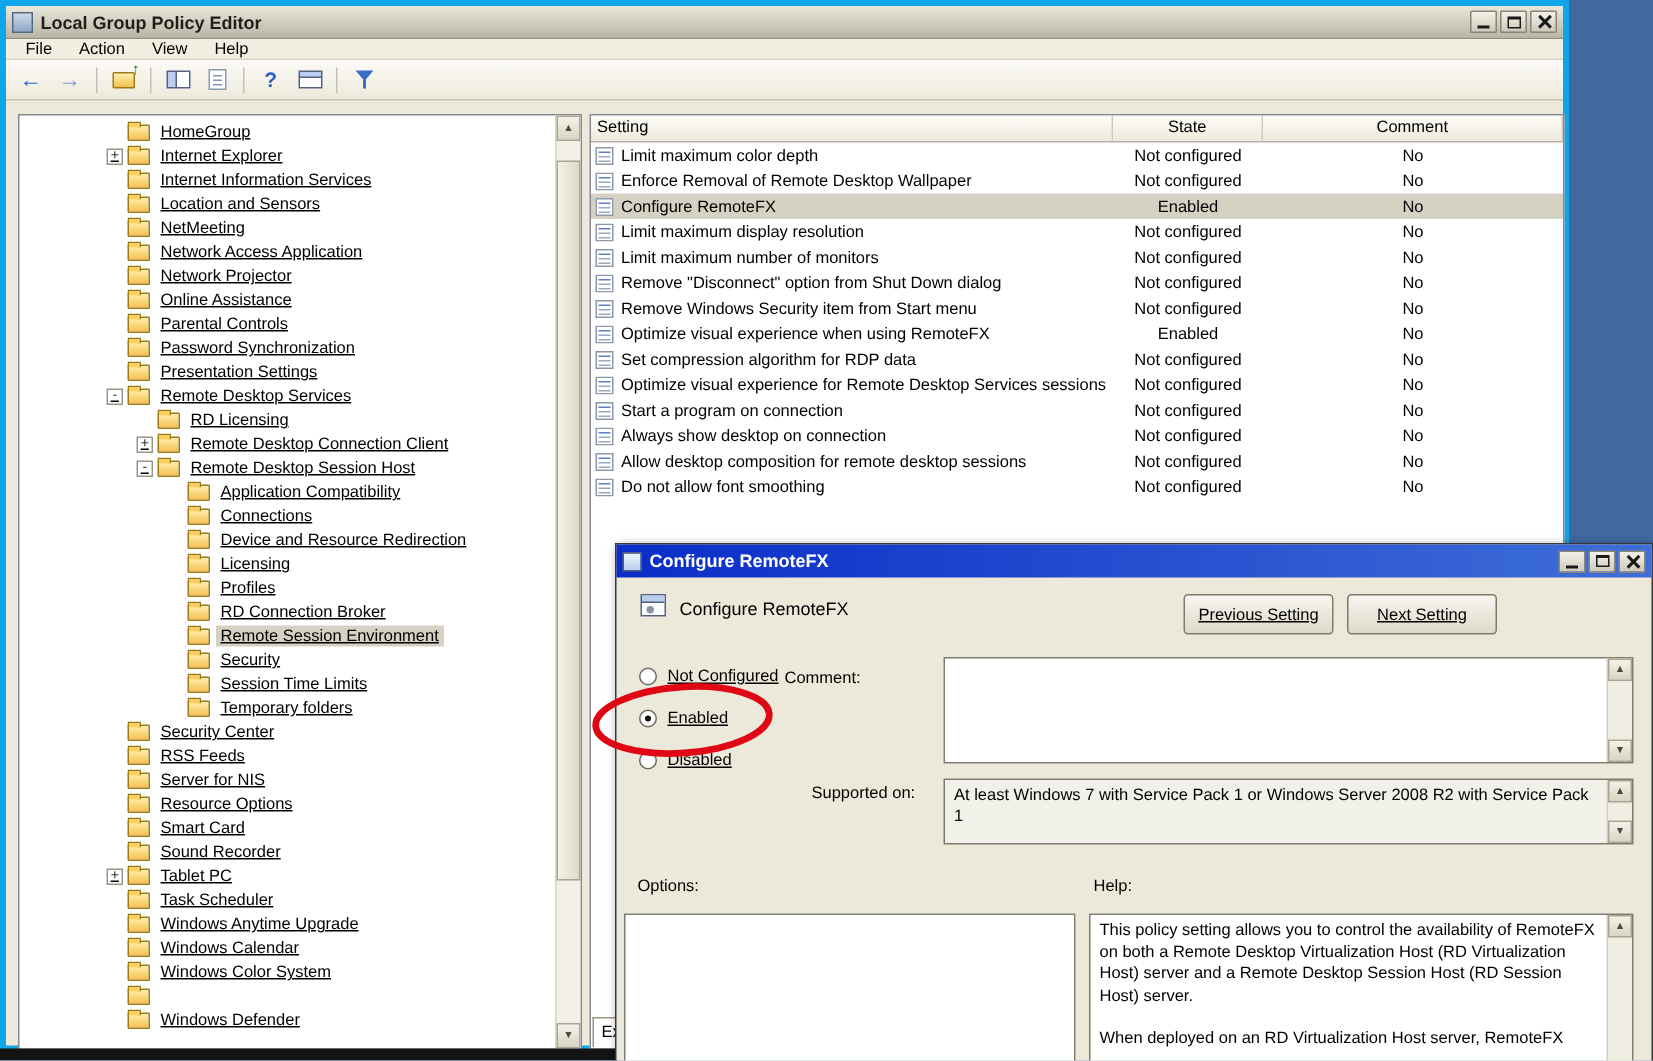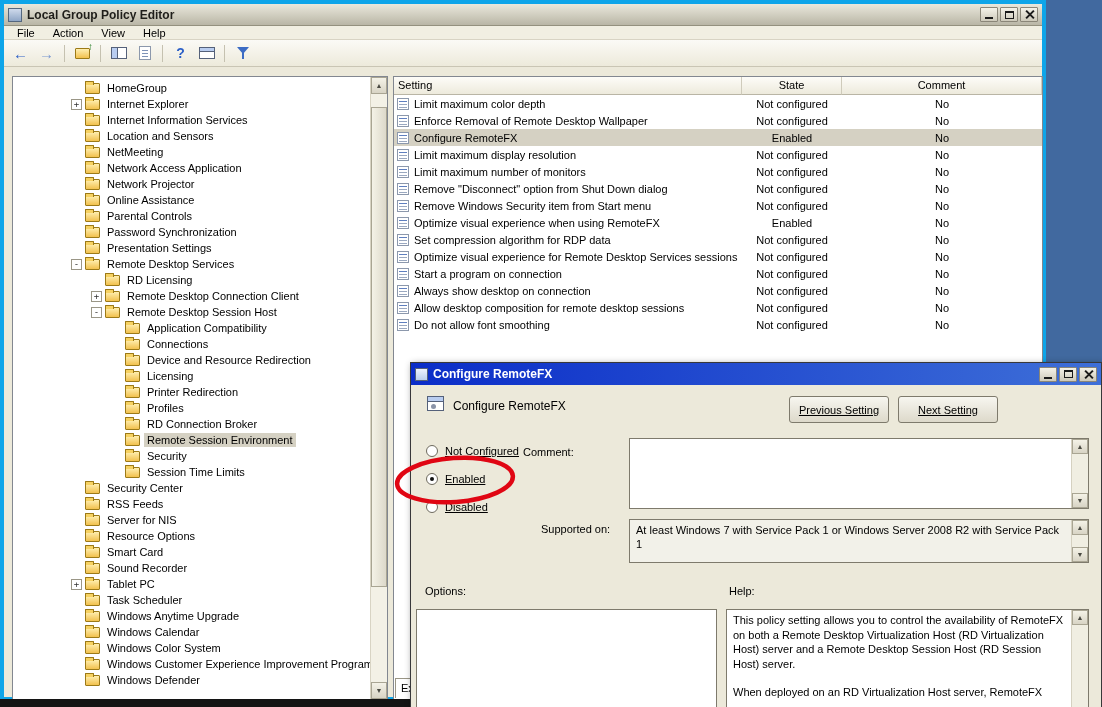--- a/index.html
+++ b/index.html
@@ -57,21 +57,21 @@
   .ico-action-pane{width:16px; height:12px; background:#fff; border:1px solid #55617A;}
   .ico-action-pane::before{content:""; position:absolute; left:0; right:0; top:0; height:3px; background:#B9CDF0; border-bottom:1px solid #55617A;}
   .ico-filter{width:14px; height:14px;}
   .ico-filter::before{content:""; position:absolute; left:1px; top:1px; width:0; height:0;
     border-left:6px solid transparent; border-right:6px solid transparent; border-top:7px solid #3C6CC4;}
   .ico-filter::after{content:""; position:absolute; left:6px; top:7px; width:2px; height:6px; background:#3C6CC4;}
 
   
   .tree-pane{position:absolute; left:8px; top:72px; width:376px; height:624px; background:#fff; border:1px solid #828790; overflow:hidden;}
   .tree-items{position:absolute; left:0; top:3px; right:17px; bottom:0; overflow:hidden;}
-  .tree-row{height:16px; display:flex; align-items:center; white-space:nowrap;}
+  .tree-row{height:16px; display:flex; align-items:center; white-space:nowrap;text-decoration:underline;}
   .tree-indent{flex:none;}
   .expand-box{flex:none; width:11px; height:11px; margin-right:3px; border:1px solid #9A9686; background:#fff;
     font-size:9px; line-height:8px; text-align:center; color:#333; font-family:"DejaVu Sans Mono", monospace;}
   .expand-spacer{flex:none; width:14px;}
   .folder-icon{position:relative; flex:none; width:15px; height:11px; margin-right:4px;
     background:linear-gradient(#FFEFB0,#F2C14E); border:1px solid #9C7A17; border-radius:1px;}
   .folder-icon::before{content:""; position:absolute; top:-3px; left:-1px; width:7px; height:3px;
     background:#F7D262; border:1px solid #9C7A17; border-bottom:none; border-radius:1px 1px 0 0;}
   .tree-label{padding:1px 3px;}
   .tree-row.selected .tree-label{background:var(--selection-gray);}
@@ -314,26 +314,20 @@
         <div class="tree-row">
           <span class="tree-indent" style="width: 98px;"></span>
           <span class="expand-spacer"></span>
           <span class="folder-icon"></span>
           <span class="tree-label">Licensing</span>
         </div>
         <div class="tree-row">
           <span class="tree-indent" style="width: 98px;"></span>
           <span class="expand-spacer"></span>
           <span class="folder-icon"></span>
-          <span class="tree-label">Printer Redirection</span>
-        </div>
-        <div class="tree-row">
-          <span class="tree-indent" style="width: 98px;"></span>
-          <span class="expand-spacer"></span>
-          <span class="folder-icon"></span>
           <span class="tree-label">Profiles</span>
         </div>
         <div class="tree-row">
           <span class="tree-indent" style="width: 98px;"></span>
           <span class="expand-spacer"></span>
           <span class="folder-icon"></span>
           <span class="tree-label">RD Connection Broker</span>
         </div>
         <div class="tree-row selected">
           <span class="tree-indent" style="width: 98px;"></span>
@@ -347,20 +341,26 @@
           <span class="folder-icon"></span>
           <span class="tree-label">Security</span>
         </div>
         <div class="tree-row">
           <span class="tree-indent" style="width: 98px;"></span>
           <span class="expand-spacer"></span>
           <span class="folder-icon"></span>
           <span class="tree-label">Session Time Limits</span>
         </div>
         <div class="tree-row">
+          <span class="tree-indent" style="width: 98px;"></span>
+          <span class="expand-spacer"></span>
+          <span class="folder-icon"></span>
+          <span class="tree-label">Temporary folders</span>
+        </div>
+        <div class="tree-row">
           <span class="tree-indent" style="width: 58px;"></span>
           <span class="expand-spacer"></span>
           <span class="folder-icon"></span>
           <span class="tree-label">Security Center</span>
         </div>
         <div class="tree-row">
           <span class="tree-indent" style="width: 58px;"></span>
           <span class="expand-spacer"></span>
           <span class="folder-icon"></span>
           <span class="tree-label">RSS Feeds</span>
@@ -416,21 +416,20 @@
         <div class="tree-row">
           <span class="tree-indent" style="width: 58px;"></span>
           <span class="expand-spacer"></span>
           <span class="folder-icon"></span>
           <span class="tree-label">Windows Color System</span>
         </div>
         <div class="tree-row">
           <span class="tree-indent" style="width: 58px;"></span>
           <span class="expand-spacer"></span>
           <span class="folder-icon"></span>
-          <span class="tree-label">Windows Customer Experience Improvement Program</span>
         </div>
         <div class="tree-row">
           <span class="tree-indent" style="width: 58px;"></span>
           <span class="expand-spacer"></span>
           <span class="folder-icon"></span>
           <span class="tree-label">Windows Defender</span>
         </div>
       </div>
     <div class="vscroll">
       <div class="scroll-btn up">▲</div>

